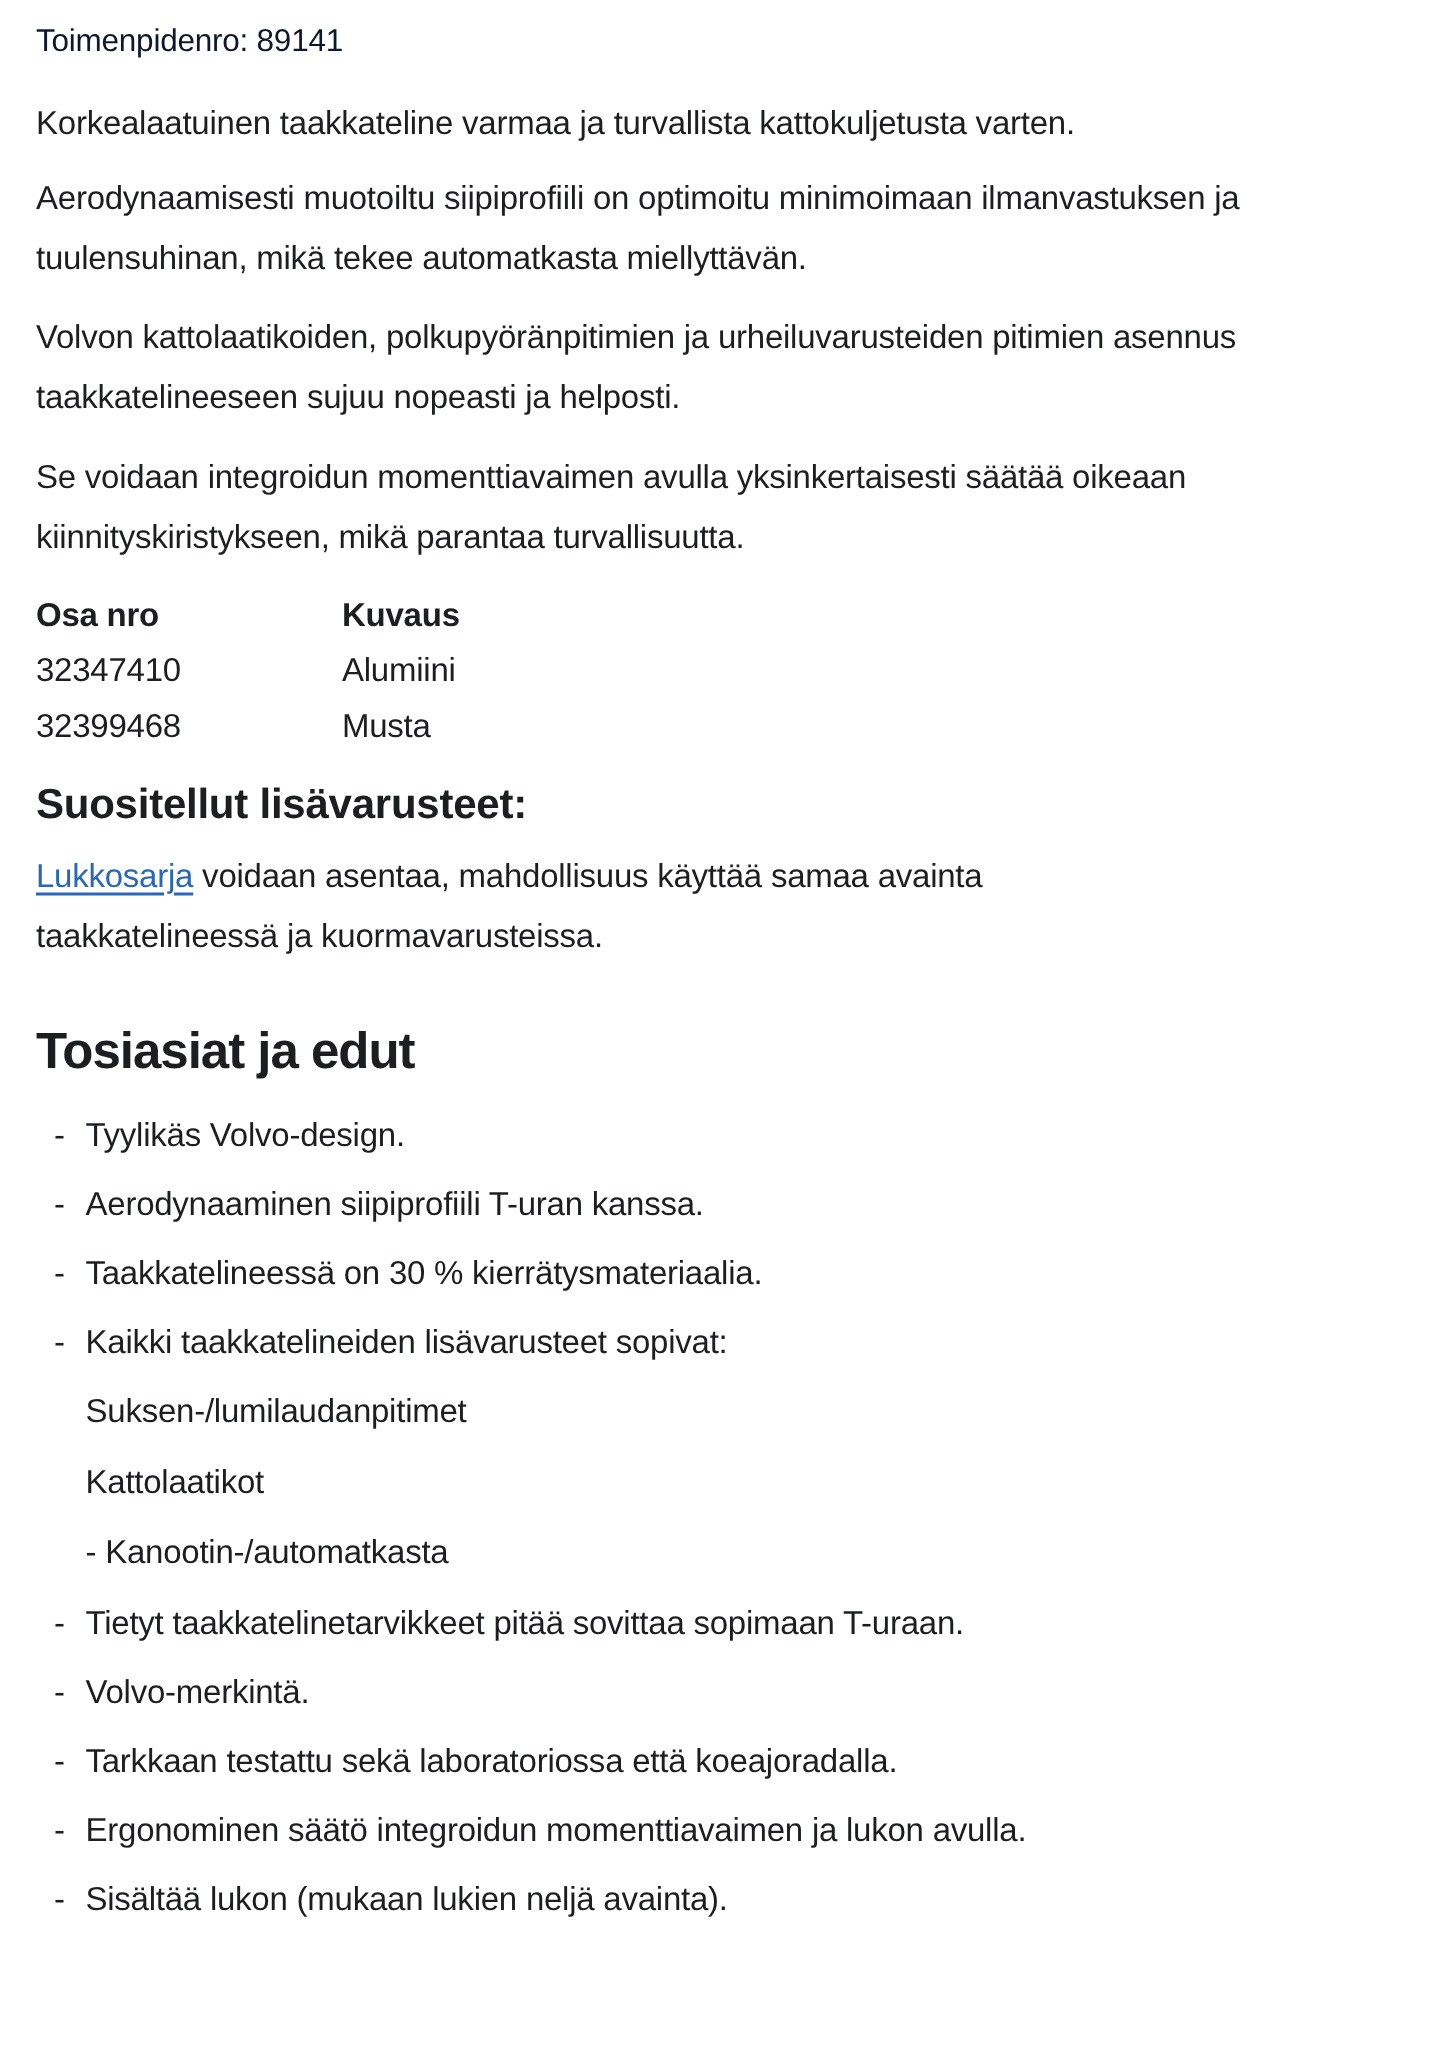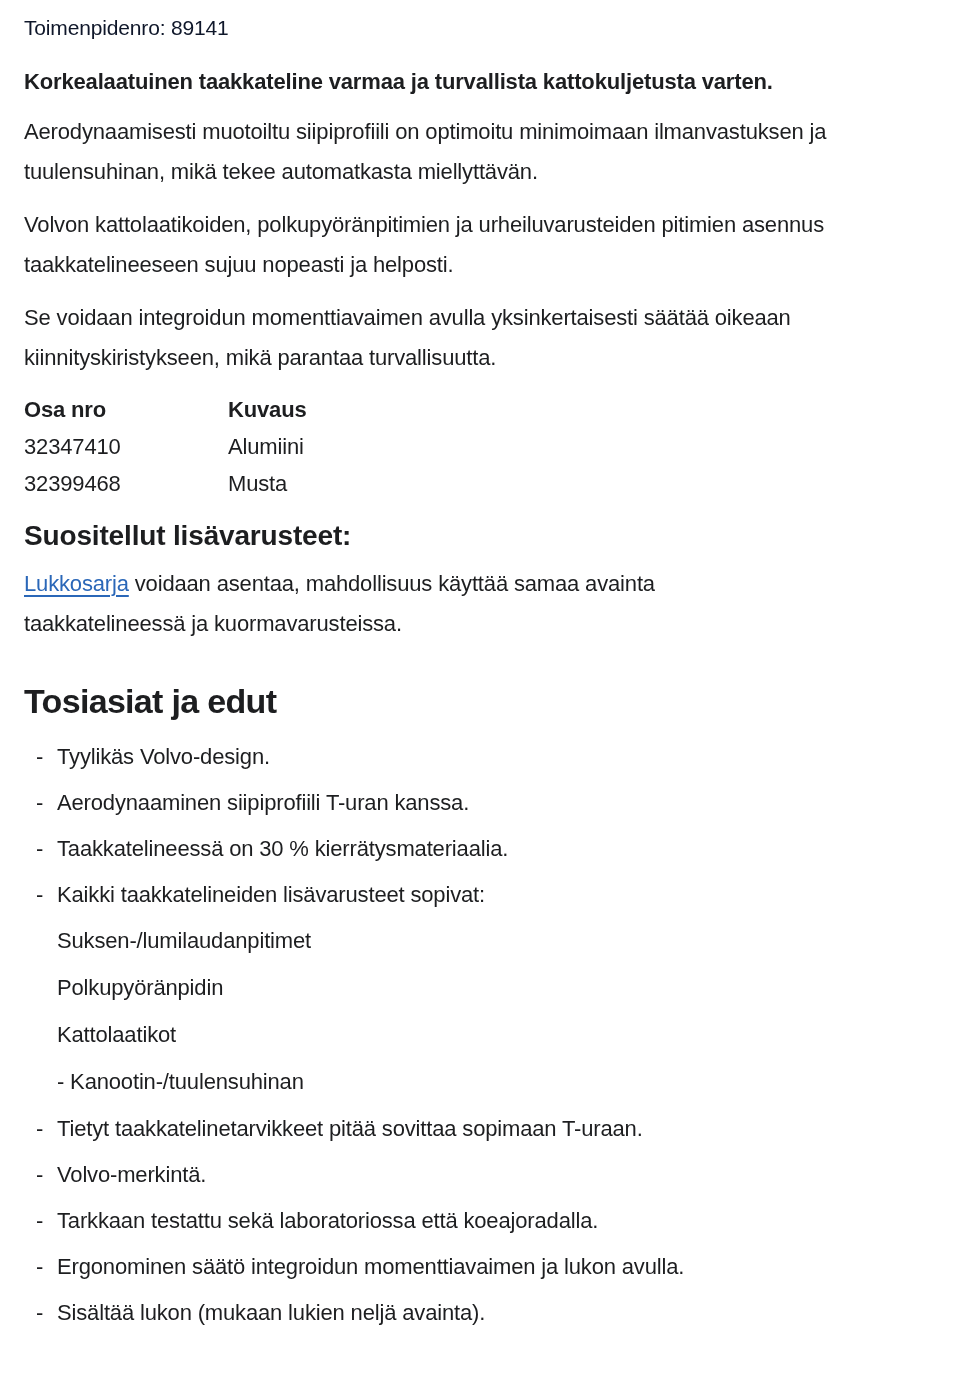--- a/index.html
+++ b/index.html
@@ -18,21 +18,21 @@
     overflow: hidden;
   }
   .meta {
     font-size: 21px;
     line-height: 28px;
     color: #0f172a;
     margin: 4px 0 24px 0;
   }
   .lead-heading {
     font-size: 22px;
-    font-weight: 700;
+    font-weight: 400;
     line-height: 32px;
     margin: 0 0 14px 0;
     max-width: 900px;
   }
   p.body-para {
     font-size: 22px;
     line-height: 40px;
     margin: 0 0 13px 0;
     max-width: 880px;
   }
@@ -152,30 +152,27 @@
 
     <div class="fact-item">
       <span class="dash">-</span>
       <span class="fact-text">Kaikki taakkatelineiden lisävarusteet sopivat:</span>
     </div>
 
     <div class="fact-item sub">
       <span class="fact-text">Suksen-/lumilaudanpitimet</span>
     </div>
 
-    <div class="fact-item sub">
-      <span class="fact-text">Polkupyöränpidin</span>
-    </div>
 
     <div class="fact-item sub">
       <span class="fact-text">Kattolaatikot</span>
     </div>
 
     <div class="fact-item sub">
-      <span class="fact-text">- Kanootin-/tuulensuhinan</span>
+      <span class="fact-text">- Kanootin-/automatkasta</span>
     </div>
 
     <div class="fact-item">
       <span class="dash">-</span>
       <span class="fact-text">Tietyt taakkatelinetarvikkeet pitää sovittaa sopimaan T-uraan.</span>
     </div>
 
     <div class="fact-item">
       <span class="dash">-</span>
       <span class="fact-text">Volvo-merkintä.</span>

